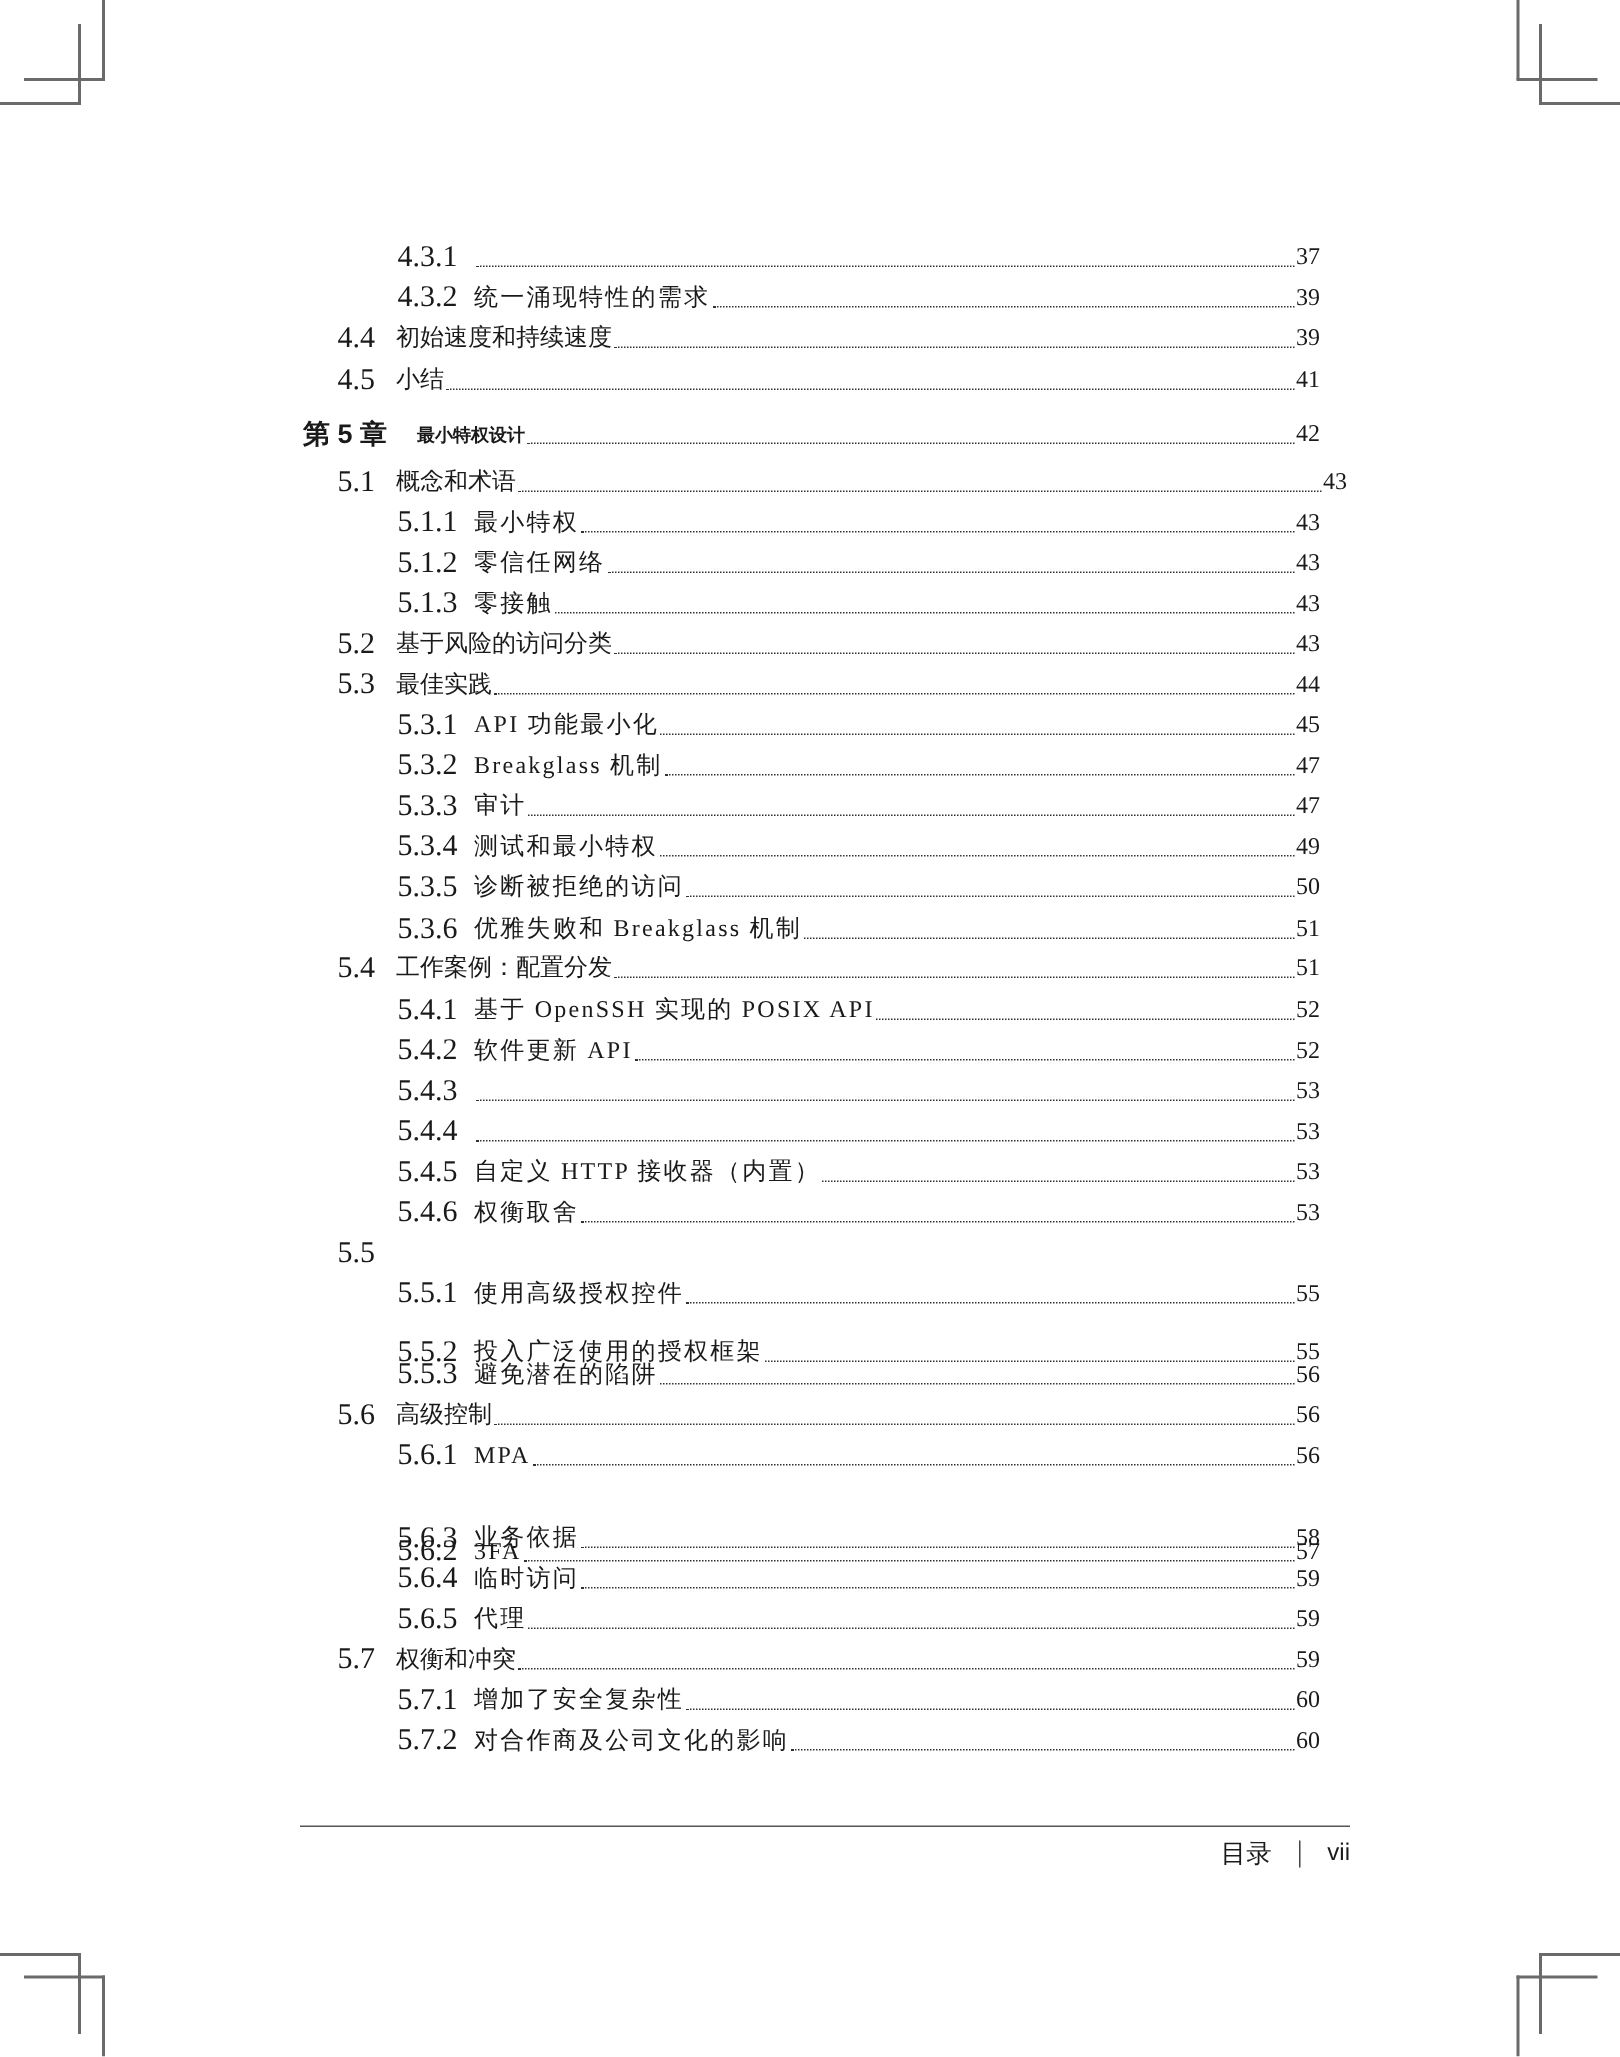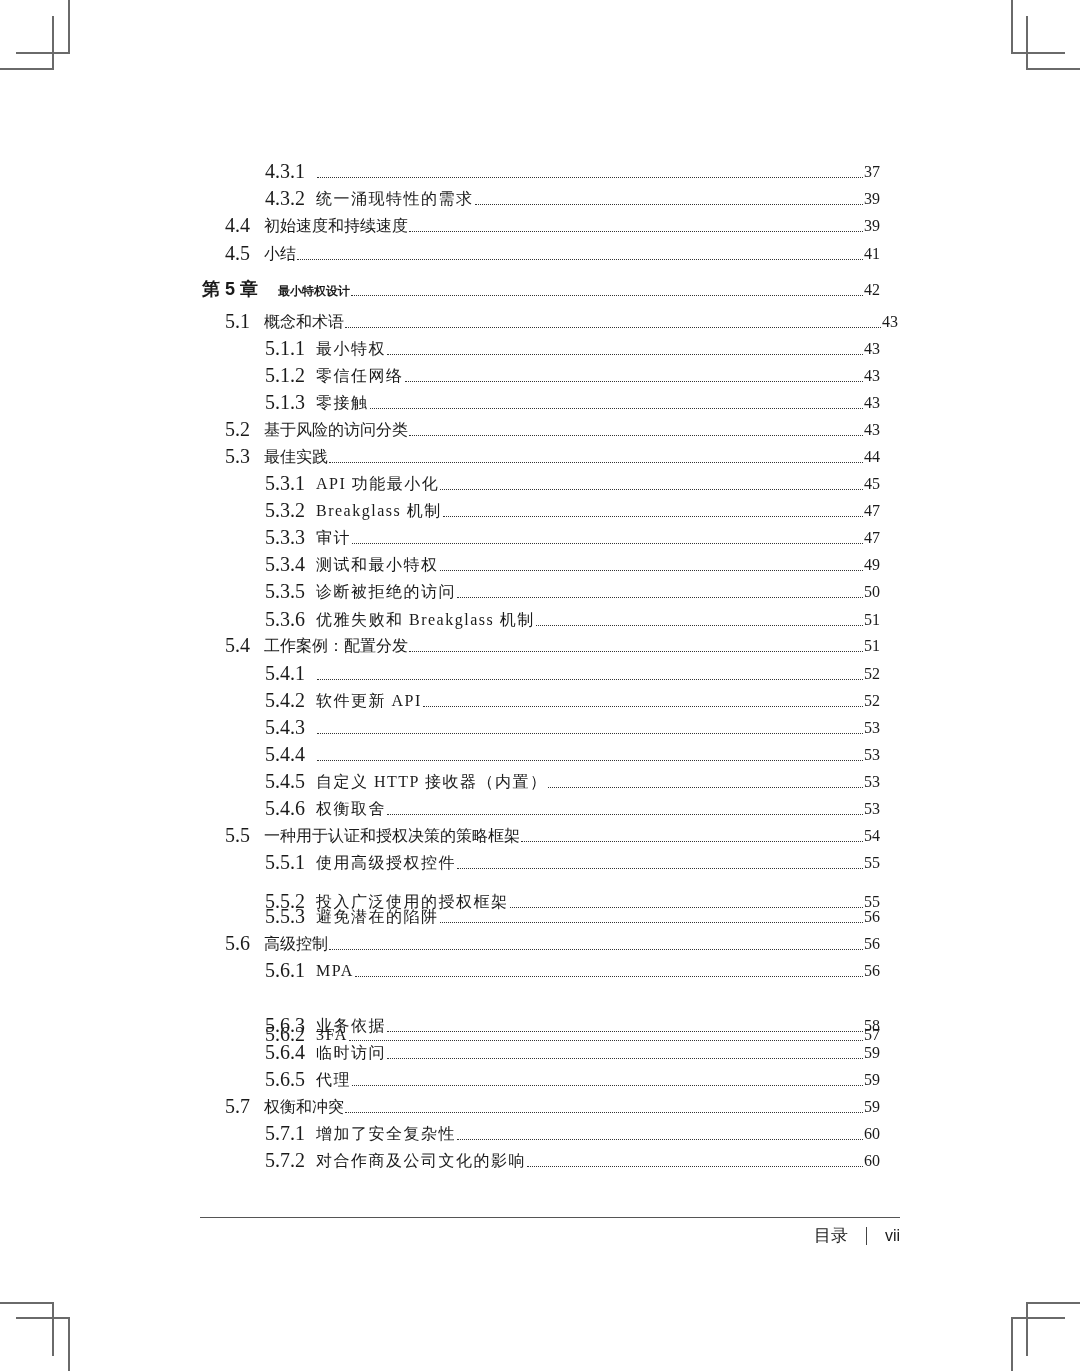--- a/index.html
+++ b/index.html
@@ -191,20 +191,21 @@
       <span class="num">5.4</span>
       <span class="title-wrap">
         <span class="title">工作案例：配置分发</span>
         <span class="leader"></span>
         <span class="page">51</span>
       </span>
     </div>
     <div class="row lvl2 sub" style="top: 660px;">
       <span class="num">5.4.1</span>
       <span class="title-wrap">
+        <span class="title">基于 OpenSSH 实现的 POSIX API</span>
         <span class="leader"></span>
         <span class="page">52</span>
       </span>
     </div>
     <div class="row lvl2 sub" style="top: 687px;">
       <span class="num">5.4.2</span>
       <span class="title-wrap">
         <span class="title">软件更新 API</span>
         <span class="leader"></span>
         <span class="page">52</span>
@@ -235,25 +236,20 @@
     <div class="row lvl2 sub" style="top: 795px;">
       <span class="num">5.4.6</span>
       <span class="title-wrap">
         <span class="title">权衡取舍</span>
         <span class="leader"></span>
         <span class="page">53</span>
       </span>
     </div>
     <div class="row lvl1" style="top: 822px;">
       <span class="num">5.5</span>
-      <span class="title-wrap">
-        <span class="title">一种用于认证和授权决策的策略框架</span>
-        <span class="leader"></span>
-        <span class="page">54</span>
-      </span>
     </div>
     <div class="row lvl2 sub" style="top: 849px;">
       <span class="num">5.5.1</span>
       <span class="title-wrap">
         <span class="title">使用高级授权控件</span>
         <span class="leader"></span>
         <span class="page">55</span>
       </span>
     </div>
     <div class="row lvl2 sub" style="top: 876px; margin-top: 12px;">

